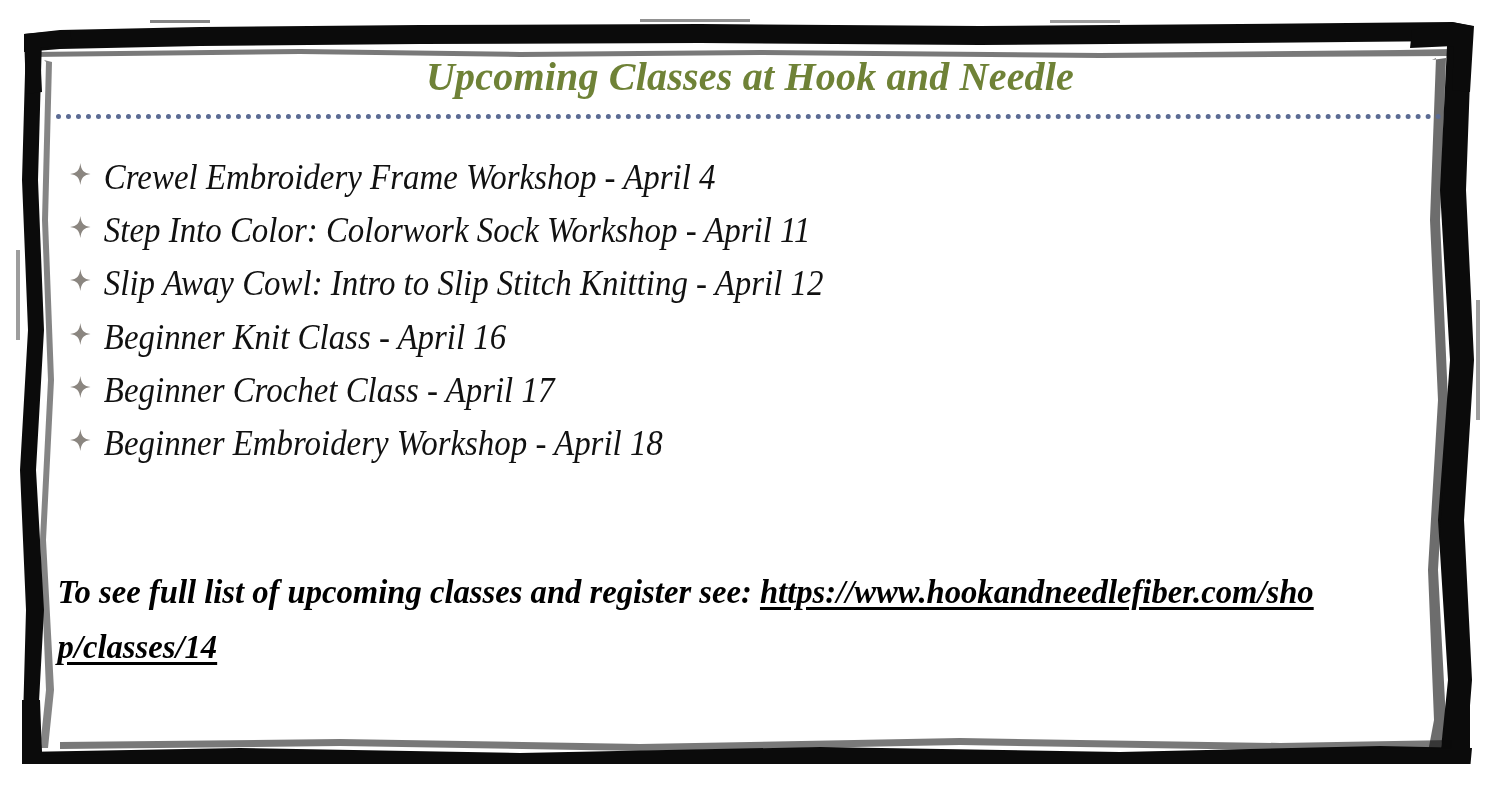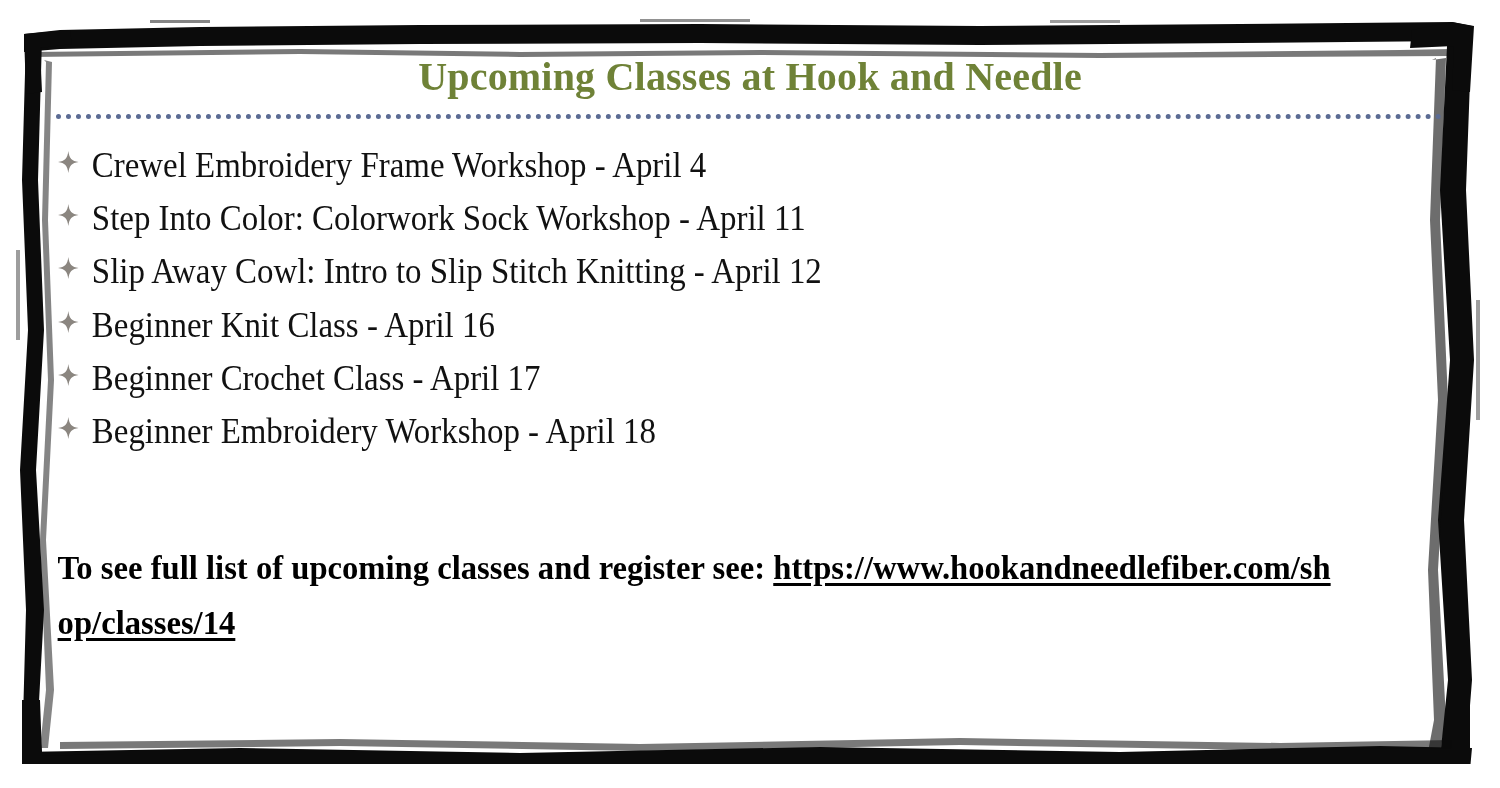--- a/index.html
+++ b/index.html
@@ -7,20 +7,21 @@
     padding: 0;
     background: #ffffff;
   }
   #canvas {
     position: relative;
     width: 1500px;
     height: 764px;
     background: #ffffff;
     overflow: hidden;
     font-family: "Liberation Serif", "DejaVu Serif", serif;
+    font-style: italic;
   }
 
   
   #frame-svg {
     position: absolute;
     left: 0;
     top: 0;
     width: 1500px;
     height: 788px;
     pointer-events: none;
@@ -49,21 +50,21 @@
 
   #title-divider {
     margin: 14px 0 0 8px;
     width: 1386px;
     height: 0;
     border-top: 5px dotted #5B6B93;
   }
 
   #class-list {
     list-style: none;
-    margin: 0;
+    margin: 12px;
     padding: 20px 0 0 10px;
   }
   #class-list li {
     display: flex;
     align-items: baseline;
     gap: 14px;
     font-size: 35px;
     line-height: 1.52;
     color: #111111;
     white-space: nowrap;

